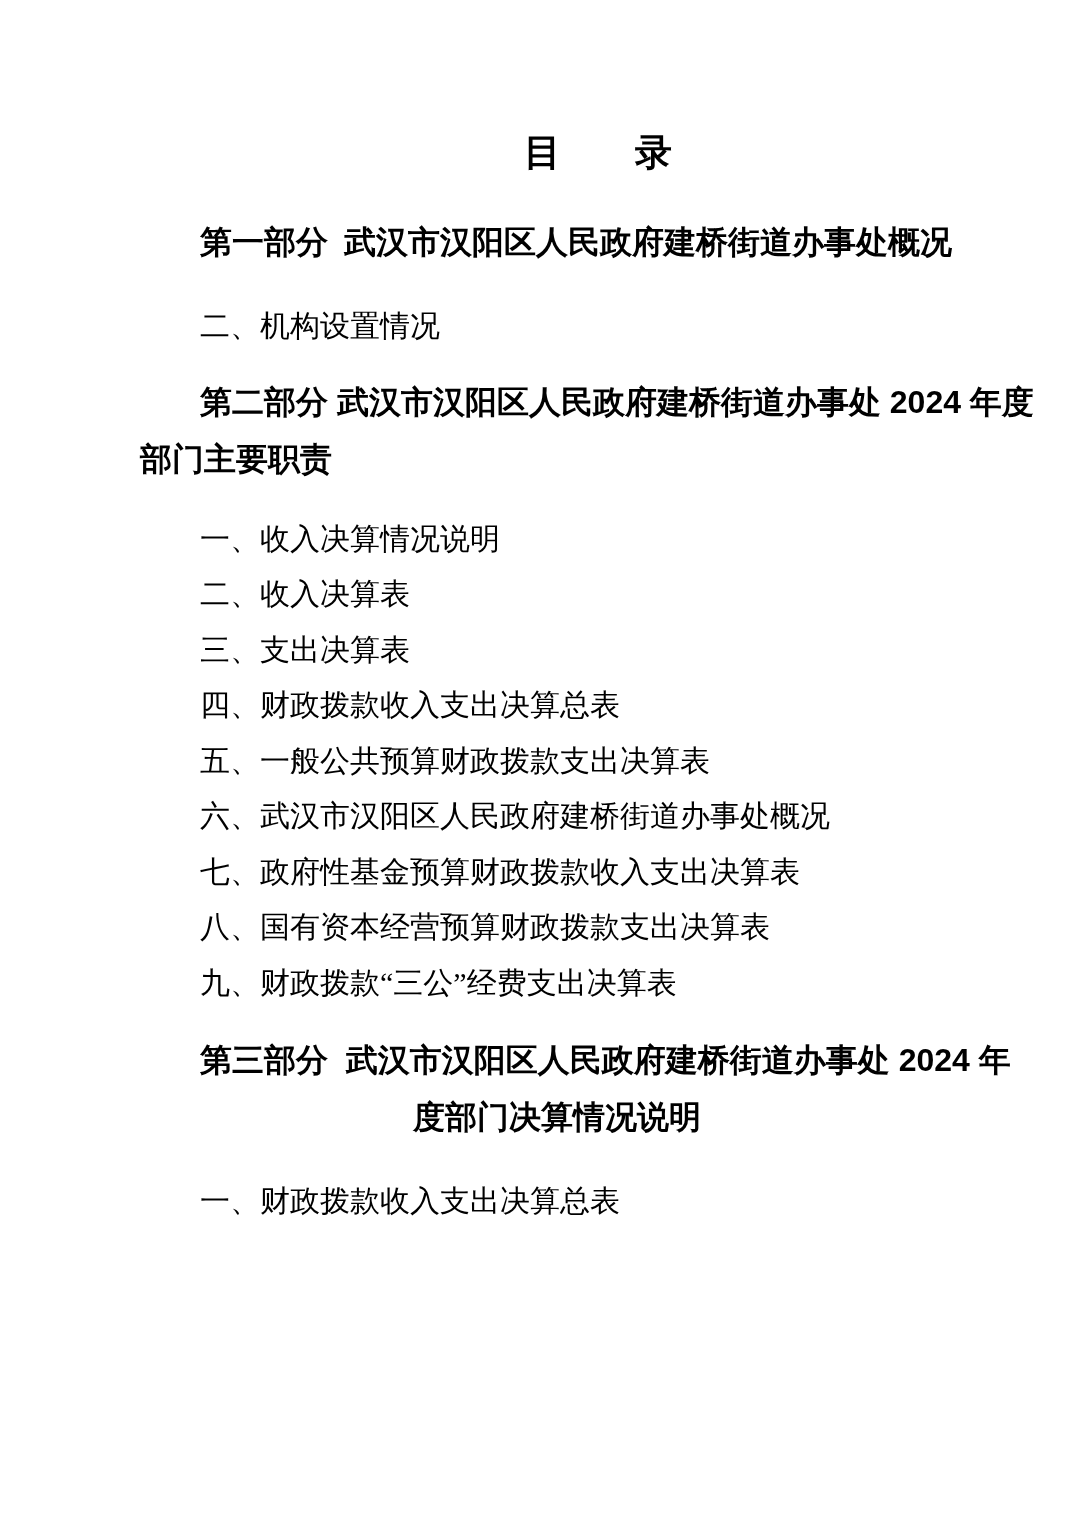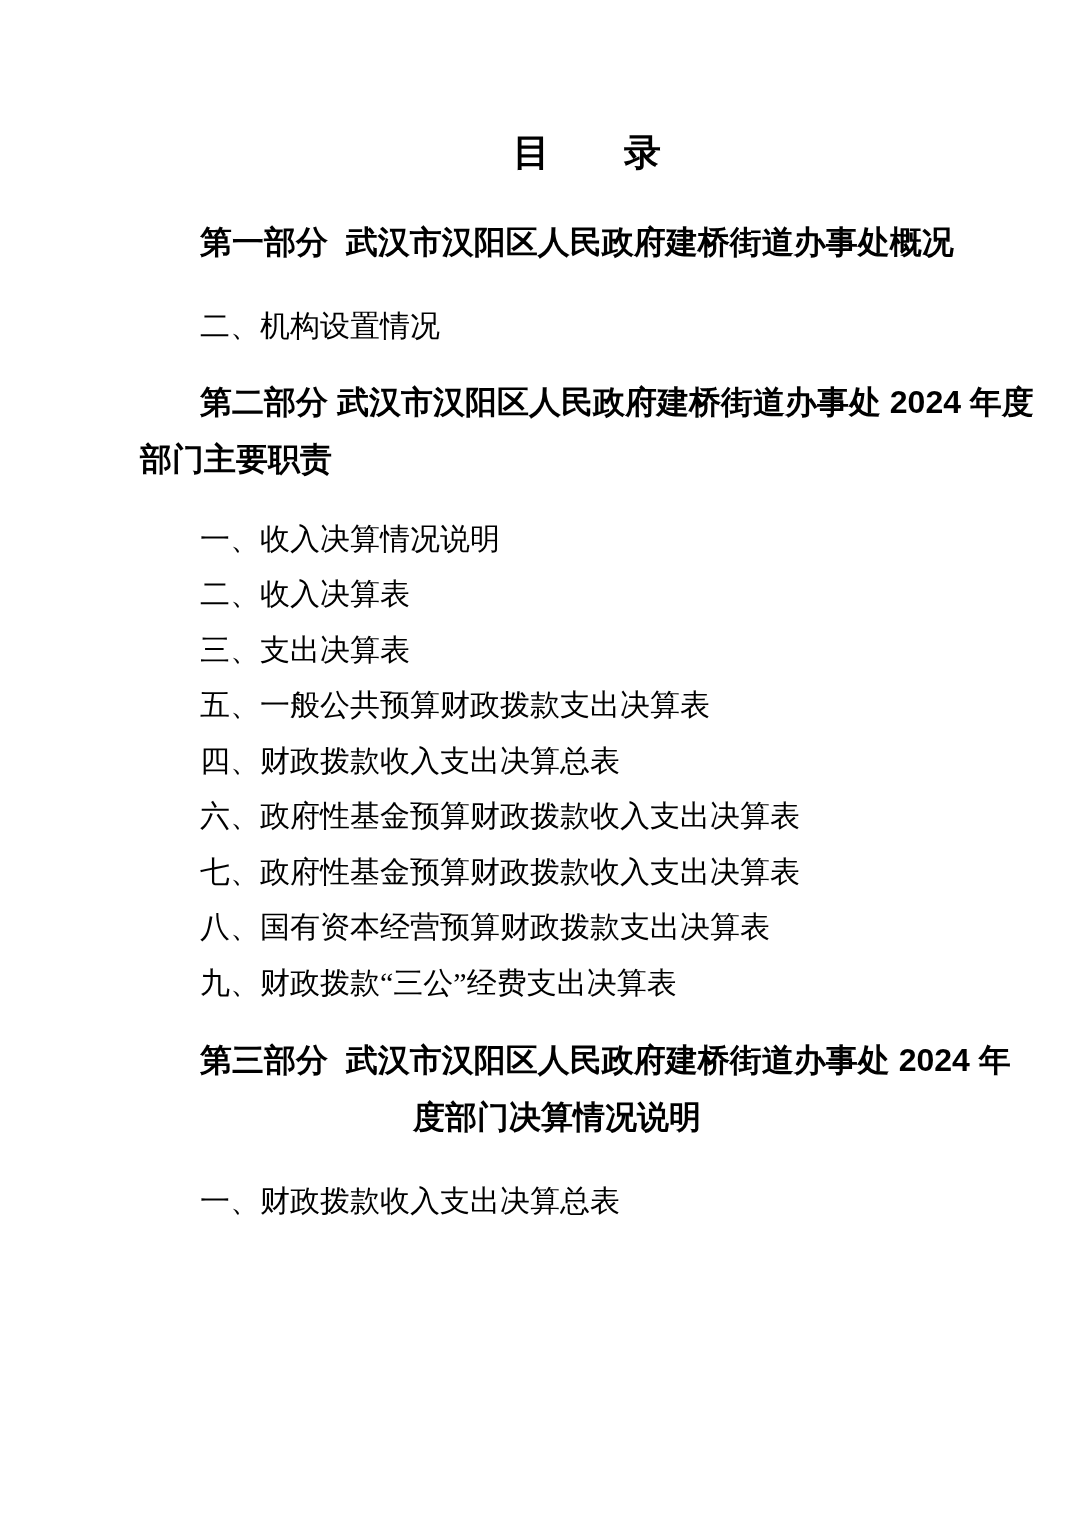--- a/index.html
+++ b/index.html
@@ -16,32 +16,32 @@
     padding: 125px 100px 0 140px;
   }
   .doc-title {
     margin: 0 0 33px 0;
     font-family: "Liberation Sans", sans-serif;
     font-weight: 700;
     font-size: 37px;
     line-height: 56px;
     text-align: center;
     position: relative;
-    left: 30px;
+    left: 41px;
     white-space: pre;
     color: #000000;
   }
   .sec-heading {
     margin: 0;
     font-family: "Liberation Sans", sans-serif;
     font-weight: 700;
     font-size: 32px;
     color: #000000;
   }
-  .sec-heading.s1 { margin: 0 0 27px 0; }
+  .sec-heading.s1 { margin: 0 0 27px 0; font-family: Liberation Serif, serif; }
   .sec-heading.s2 { margin: 20px 0 23px 0; }
   .sec-heading.s3 { margin: 22px 0 27px 0; text-align: center; }
   .h-line {
     display: block;
     line-height: 57px;
     white-space: pre;
   }
   .h-line.l1 { text-indent: 60px; }
   .h-line.l2 { text-indent: 0; }
   .toc-item {
@@ -71,23 +71,23 @@
     </section>
 
     <section>
       <h2 class="sec-heading s2">
         <span class="h-line l1">第二部分 武汉市汉阳区人民政府建桥街道办事处 2024 年度</span>
         <span class="h-line l2">部门主要职责</span>
       </h2>
       <p class="toc-item">一、收入决算情况说明</p>
       <p class="toc-item">二、收入决算表</p>
       <p class="toc-item">三、支出决算表</p>
+      <p class="toc-item">四、财政拨款收入支出决算总表</p>
       <p class="toc-item">五、一般公共预算财政拨款支出决算表</p>
-      <p class="toc-item">四、财政拨款收入支出决算总表</p>
-      <p class="toc-item">六、政府性基金预算财政拨款收入支出决算表</p>
+      <p class="toc-item">六、武汉市汉阳区人民政府建桥街道办事处概况</p>
       <p class="toc-item">七、政府性基金预算财政拨款收入支出决算表</p>
       <p class="toc-item">八、国有资本经营预算财政拨款支出决算表</p>
       <p class="toc-item">九、财政拨款“三公”经费支出决算表</p>
     </section>
 
     <section>
       <h2 class="sec-heading s3">
         <span class="h-line l1">第三部分  武汉市汉阳区人民政府建桥街道办事处 2024 年</span>
         <span class="h-line l2">度部门决算情况说明</span>
       </h2>

